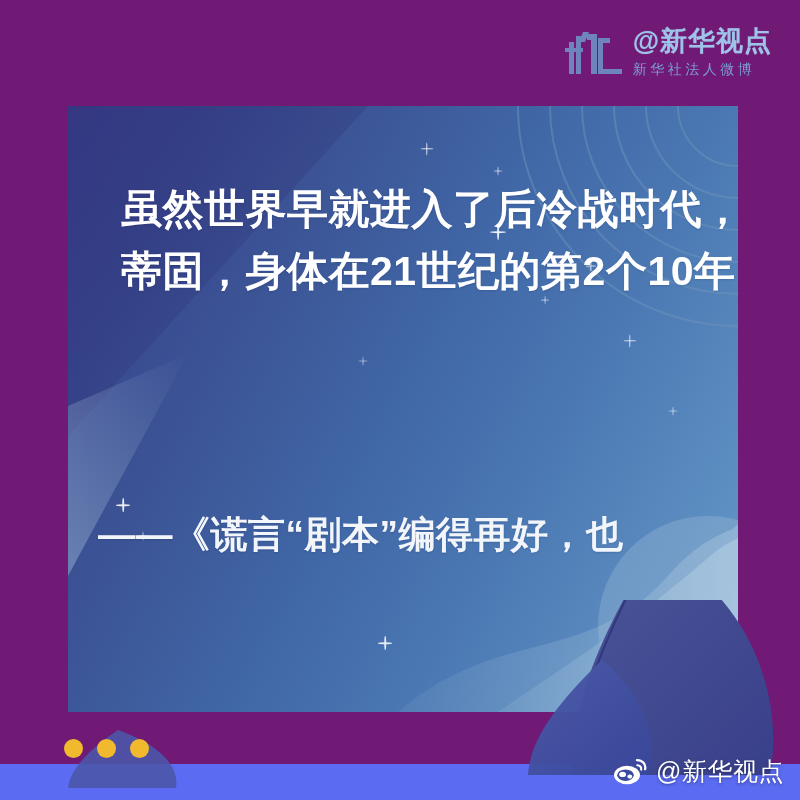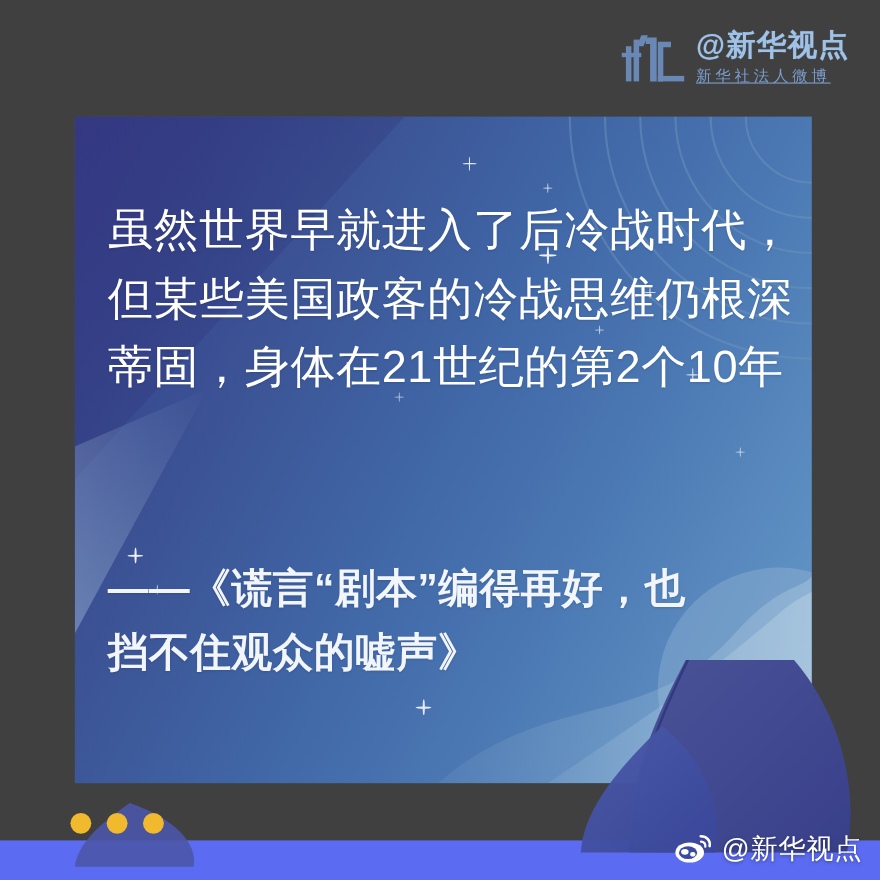--- a/index.html
+++ b/index.html
@@ -6,21 +6,21 @@
   html, body {
     margin: 0;
     padding: 0;
     background: #0f1a5e;
   }
   #stage {
     position: relative;
     width: 800px;
     height: 800px;
     overflow: hidden;
-    background: #404040;
+    background: #701a75;
     font-family: "Liberation Sans", "DejaVu Sans", sans-serif;
     -webkit-font-smoothing: antialiased;
   }
 
   
   .bg-arcs {
     position: absolute;
     left: -230px;
     top: 60px;
     width: 520px;
@@ -56,21 +56,20 @@
     font-weight: bold;
     color: #9fc2e8;
     letter-spacing: 1px;
     text-shadow: 0 0 1px rgba(160,200,240,.4);
   }
   .brand-sub {
     margin-top: 7px;
     font-size: 14px;
     color: #7c9ed0;
     letter-spacing: 3.5px;
-    text-decoration: underline;
   }
 
   
   .card {
     position: absolute;
     left: 68px;
     top: 106px;
     width: 670px;
     height: 606px;
     overflow: hidden;
@@ -122,22 +121,23 @@
     top: 72px;
     width: 620px;
     z-index: 6;
   }
   .quote-line {
     font-size: 41px;
     line-height: 62px;
     color: #ffffff;
     letter-spacing: .5px;
     white-space: nowrap;
-    font-weight: 400;
+    font-weight: 700;
     text-shadow: 0 1px 2px rgba(20,35,80,.18);
+    margin-left: 23px;
   }
   .attrib {
     position: absolute;
     left: 30px;
     top: 400px;
     width: 630px;
     z-index: 6;
   }
   .attrib-line {
     font-size: 37px;
@@ -294,27 +294,25 @@
     <div class="sparkle" style="left:473px;top:190px;width:8px;height:8px;opacity:.65"></div>
     <div class="sparkle" style="left:555px;top:228px;width:13px;height:13px;opacity:.8"></div>
     <div class="sparkle" style="left:600px;top:300px;width:9px;height:9px;opacity:.6"></div>
     <div class="sparkle" style="left:48px;top:392px;width:14px;height:14px;opacity:.9"></div>
     <div class="sparkle" style="left:70px;top:425px;width:9px;height:9px;opacity:.7"></div>
     <div class="sparkle" style="left:290px;top:250px;width:9px;height:9px;opacity:.55"></div>
     <div class="sparkle" style="left:310px;top:530px;width:14px;height:14px;opacity:.85"></div>
 
     <div class="quote">
       <div class="quote-line">虽然世界早就进入了后冷战时代，</div>
-      <div class="quote-line">但某些美国政客的冷战思维仍根深</div>
       <div class="quote-line">蒂固，身体在21世纪的第2个10年</div>
     </div>
 
     <div class="attrib">
       <div class="attrib-line">——《谎言“剧本”编得再好，也</div>
-      <div class="attrib-line">挡不住观众的嘘声》</div>
     </div>
 
   </div>
 
   <div class="bottom-strip"></div>
 
   <div class="bottom-deco">
     <svg viewBox="0 0 800 200" xmlns="http://www.w3.org/2000/svg">
       <defs>
         <linearGradient id="leafBig" x1="0" y1="0" x2="1" y2="1">

